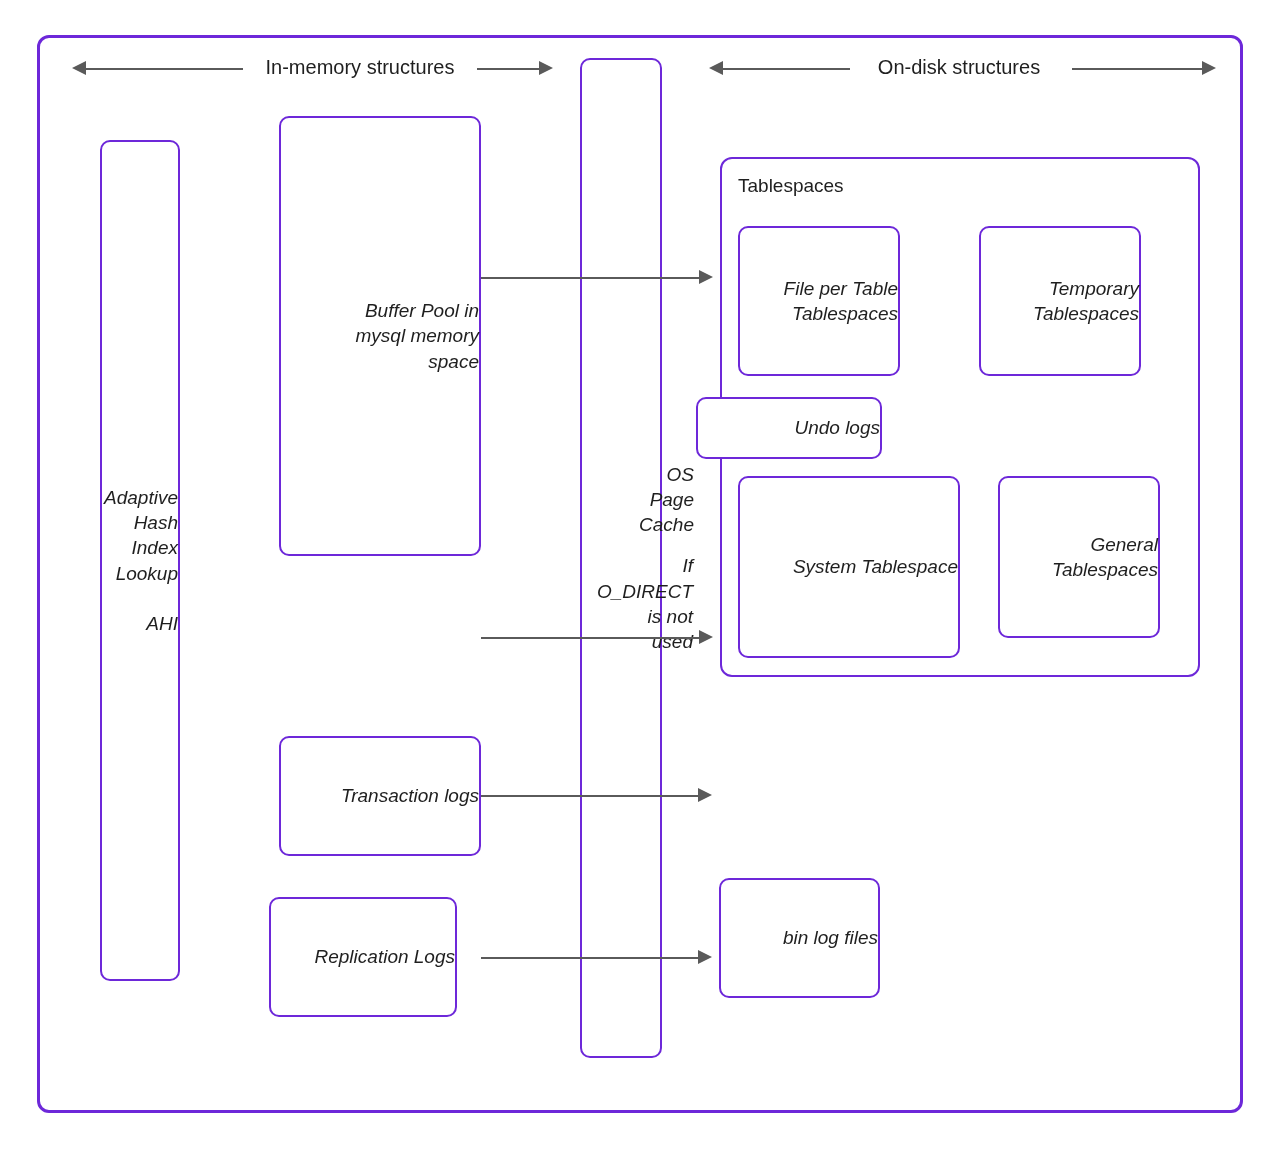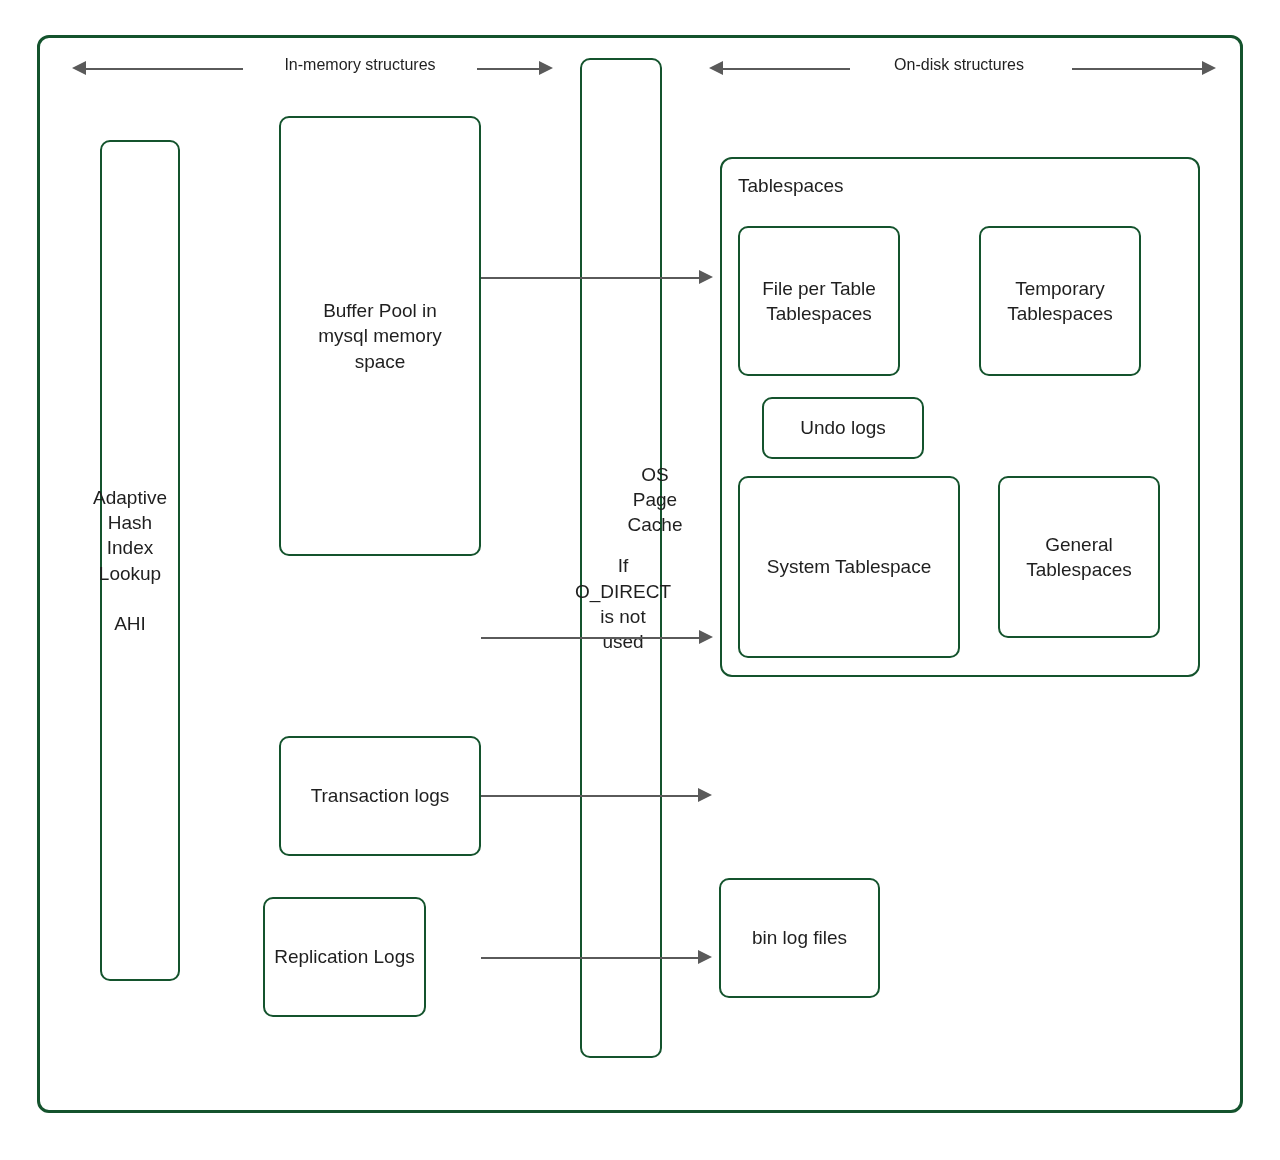--- a/index.html
+++ b/index.html
@@ -16,30 +16,31 @@
     width: 1280px;
     height: 1160px;
     background: #ffffff;
     overflow: hidden;
   }
 
   
   .box {
     position: absolute;
     box-sizing: border-box;
-    border: 2px solid #14532d;
+    border: 2px solid #6d28d9;
     border-radius: 10px;
     background: #ffffff;
     display: flex;
     align-items: center;
     justify-content: center;
-    text-align: center;
+    text-align: right;
     line-height: 1.32;
     font-size: 19px;
     color: #1f1f1f;
+    font-style: italic;
   }
   .outer-frame {
     border-radius: 12px;
     border-width: 3px;
     display: block;
   }
   .group-box {
     display: block;
     border-radius: 12px;
   }
@@ -78,21 +79,21 @@
     width: 0;
     height: 0;
     border-top: 7px solid transparent;
     border-bottom: 7px solid transparent;
     border-right: 14px solid #5a5a5a;
   }
 
   
   .band-label {
     position: absolute;
-    font-size: 16px;
+    font-size: 20px;
     color: #1f1f1f;
     white-space: nowrap;
     text-align: center;
   }
 </style>
 </head>
 <body>
 
 <div id="stage">
 
@@ -123,21 +124,21 @@
     <span class="boxtext">Buffer Pool in
 mysql memory
 space</span>
   </div>
 
 
   <div class="box" style="left:279px; top:736px; width:202px; height:120px;">
     <span class="boxtext">Transaction logs</span>
   </div>
 
-  <div class="box" style="left:263px; top:897px; width:163px; height:120px;">
+  <div class="box" style="left:269px; top:897px; width:188px; height:120px;">
     <span class="boxtext">Replication Logs</span>
   </div>
 
   <div class="box" style="left:580px; top:58px; width:82px; height:1000px; align-items:center;">
     <div style="position:relative; width:100%;">
       <span class="boxtext" style="display:block;padding-left:34px;">OS
 Page
 Cache</span>
       <span class="boxtext overflow-label" style="display:block; width:140px; margin-left:-29px; margin-top:16px;">If
 O_DIRECT
@@ -152,21 +153,21 @@
   <div class="box" style="left:738px; top:226px; width:162px; height:150px;">
     <span class="boxtext">File per Table
 Tablespaces</span>
   </div>
 
   <div class="box" style="left:979px; top:226px; width:162px; height:150px;">
     <span class="boxtext">Temporary
 Tablespaces</span>
   </div>
 
-  <div class="box" style="left:762px; top:397px; width:162px; height:62px;">
+  <div class="box" style="left:696px; top:397px; width:186px; height:62px;">
     <span class="boxtext">Undo logs</span>
   </div>
 
   <div class="box" style="left:738px; top:476px; width:222px; height:182px;">
     <span class="boxtext">System Tablespace</span>
   </div>
 
   <div class="box" style="left:998px; top:476px; width:162px; height:162px;">
     <span class="boxtext">General
 Tablespaces</span>

